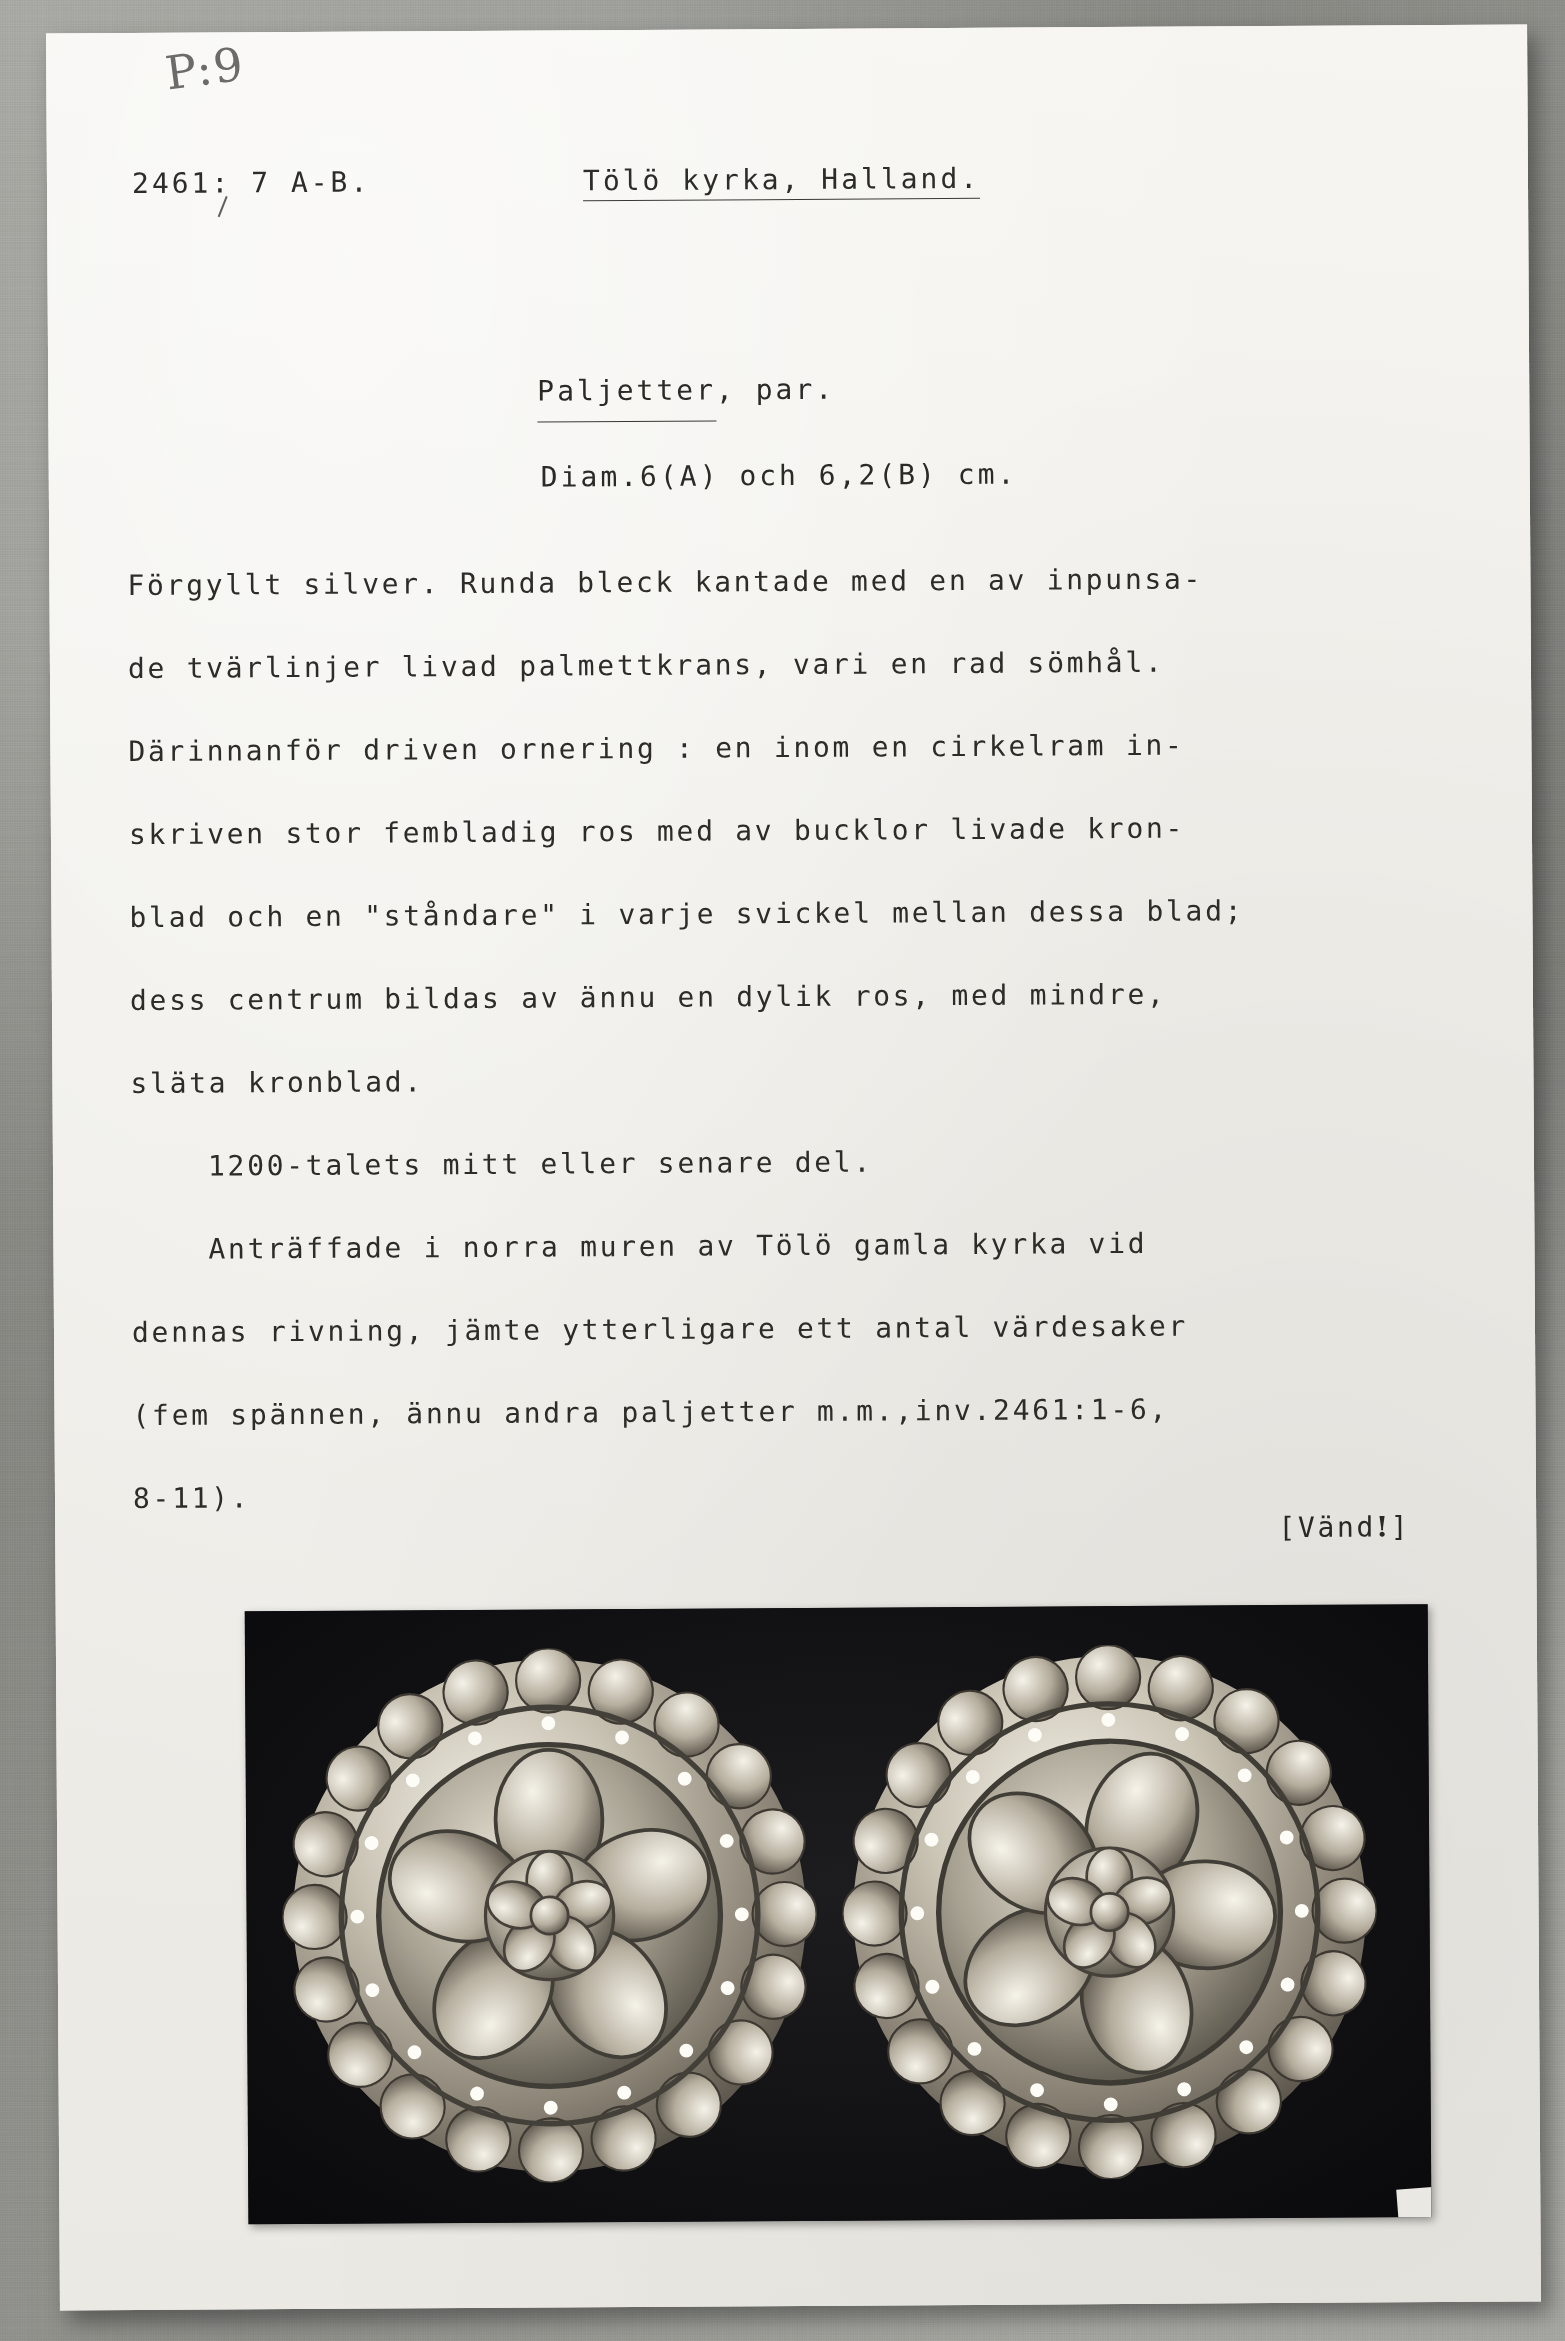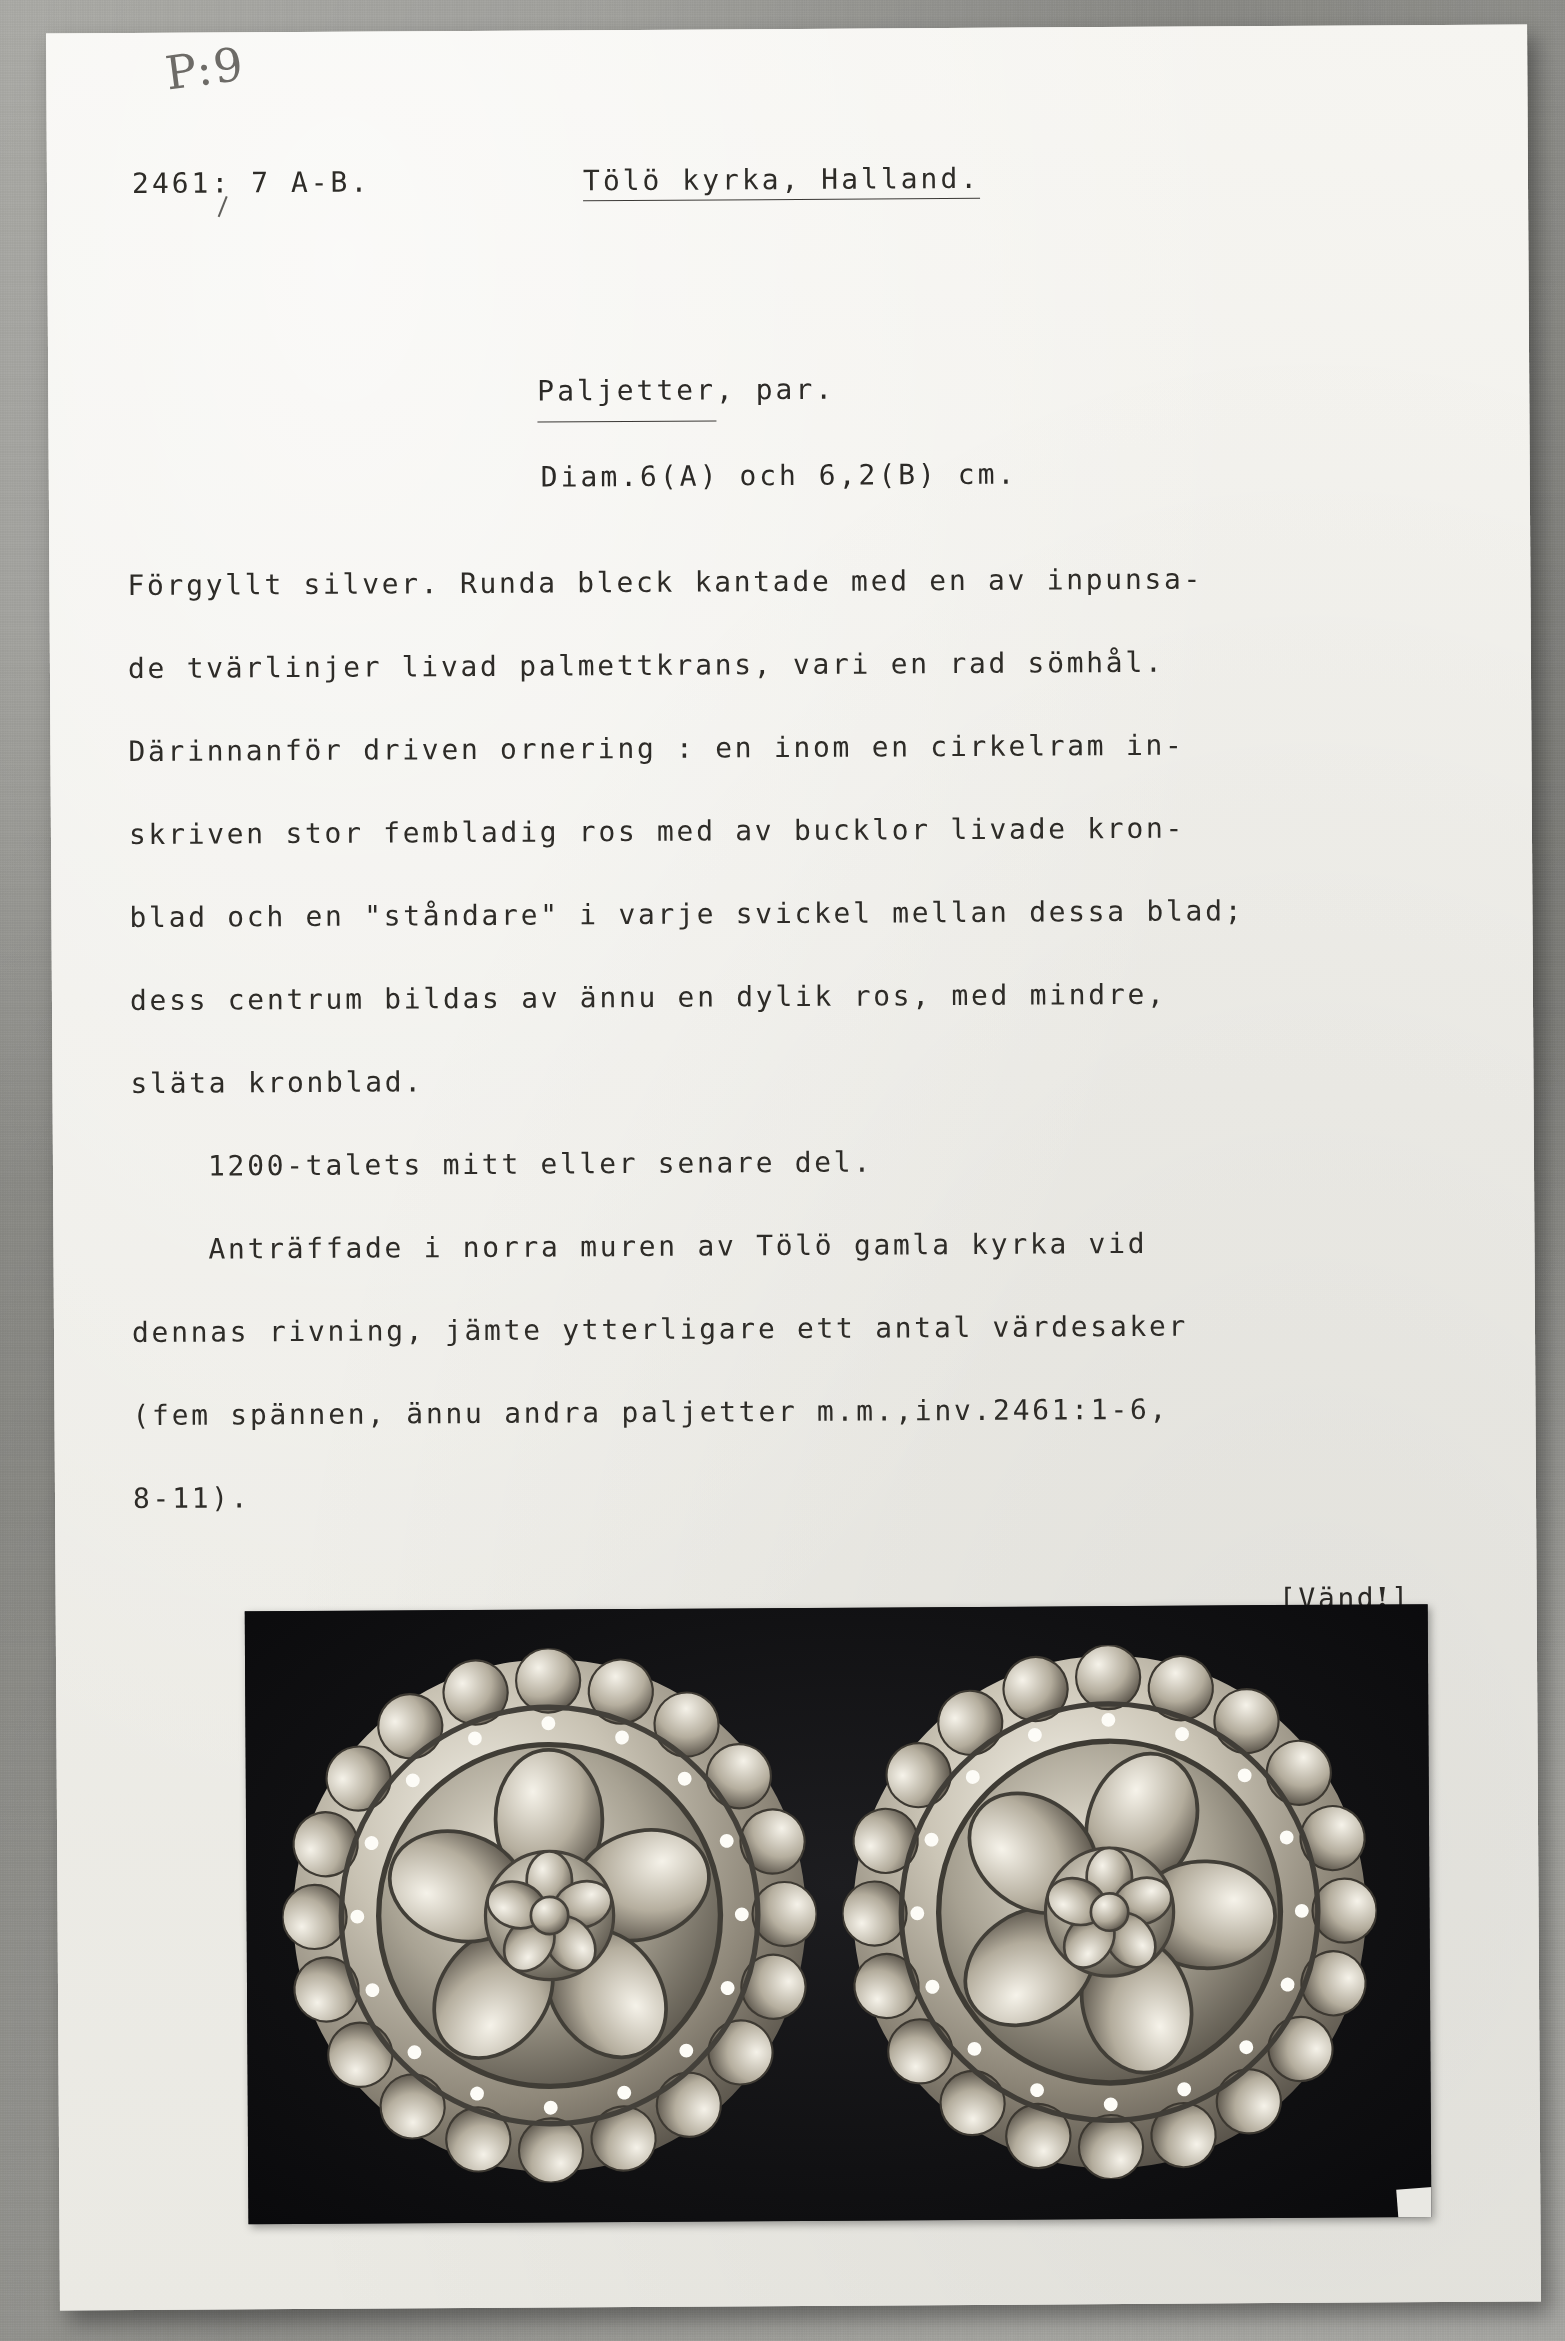--- a/index.html
+++ b/index.html
@@ -143,21 +143,21 @@
     margin: 0;
     white-space: pre;
   }
   .body-text p.indent {
     text-indent: 77px;
   }
 
   .vand {
     position: absolute;
     right: 126px;
-    top: 1556px;
+    top: 1485px;
     font-size: 28px;
     letter-spacing: 2.6px;
     color: #2b2926;
   }
   .vand .bang {
     font-family: "DejaVu Serif", serif;
     font-weight: bold;
   }
 
   

